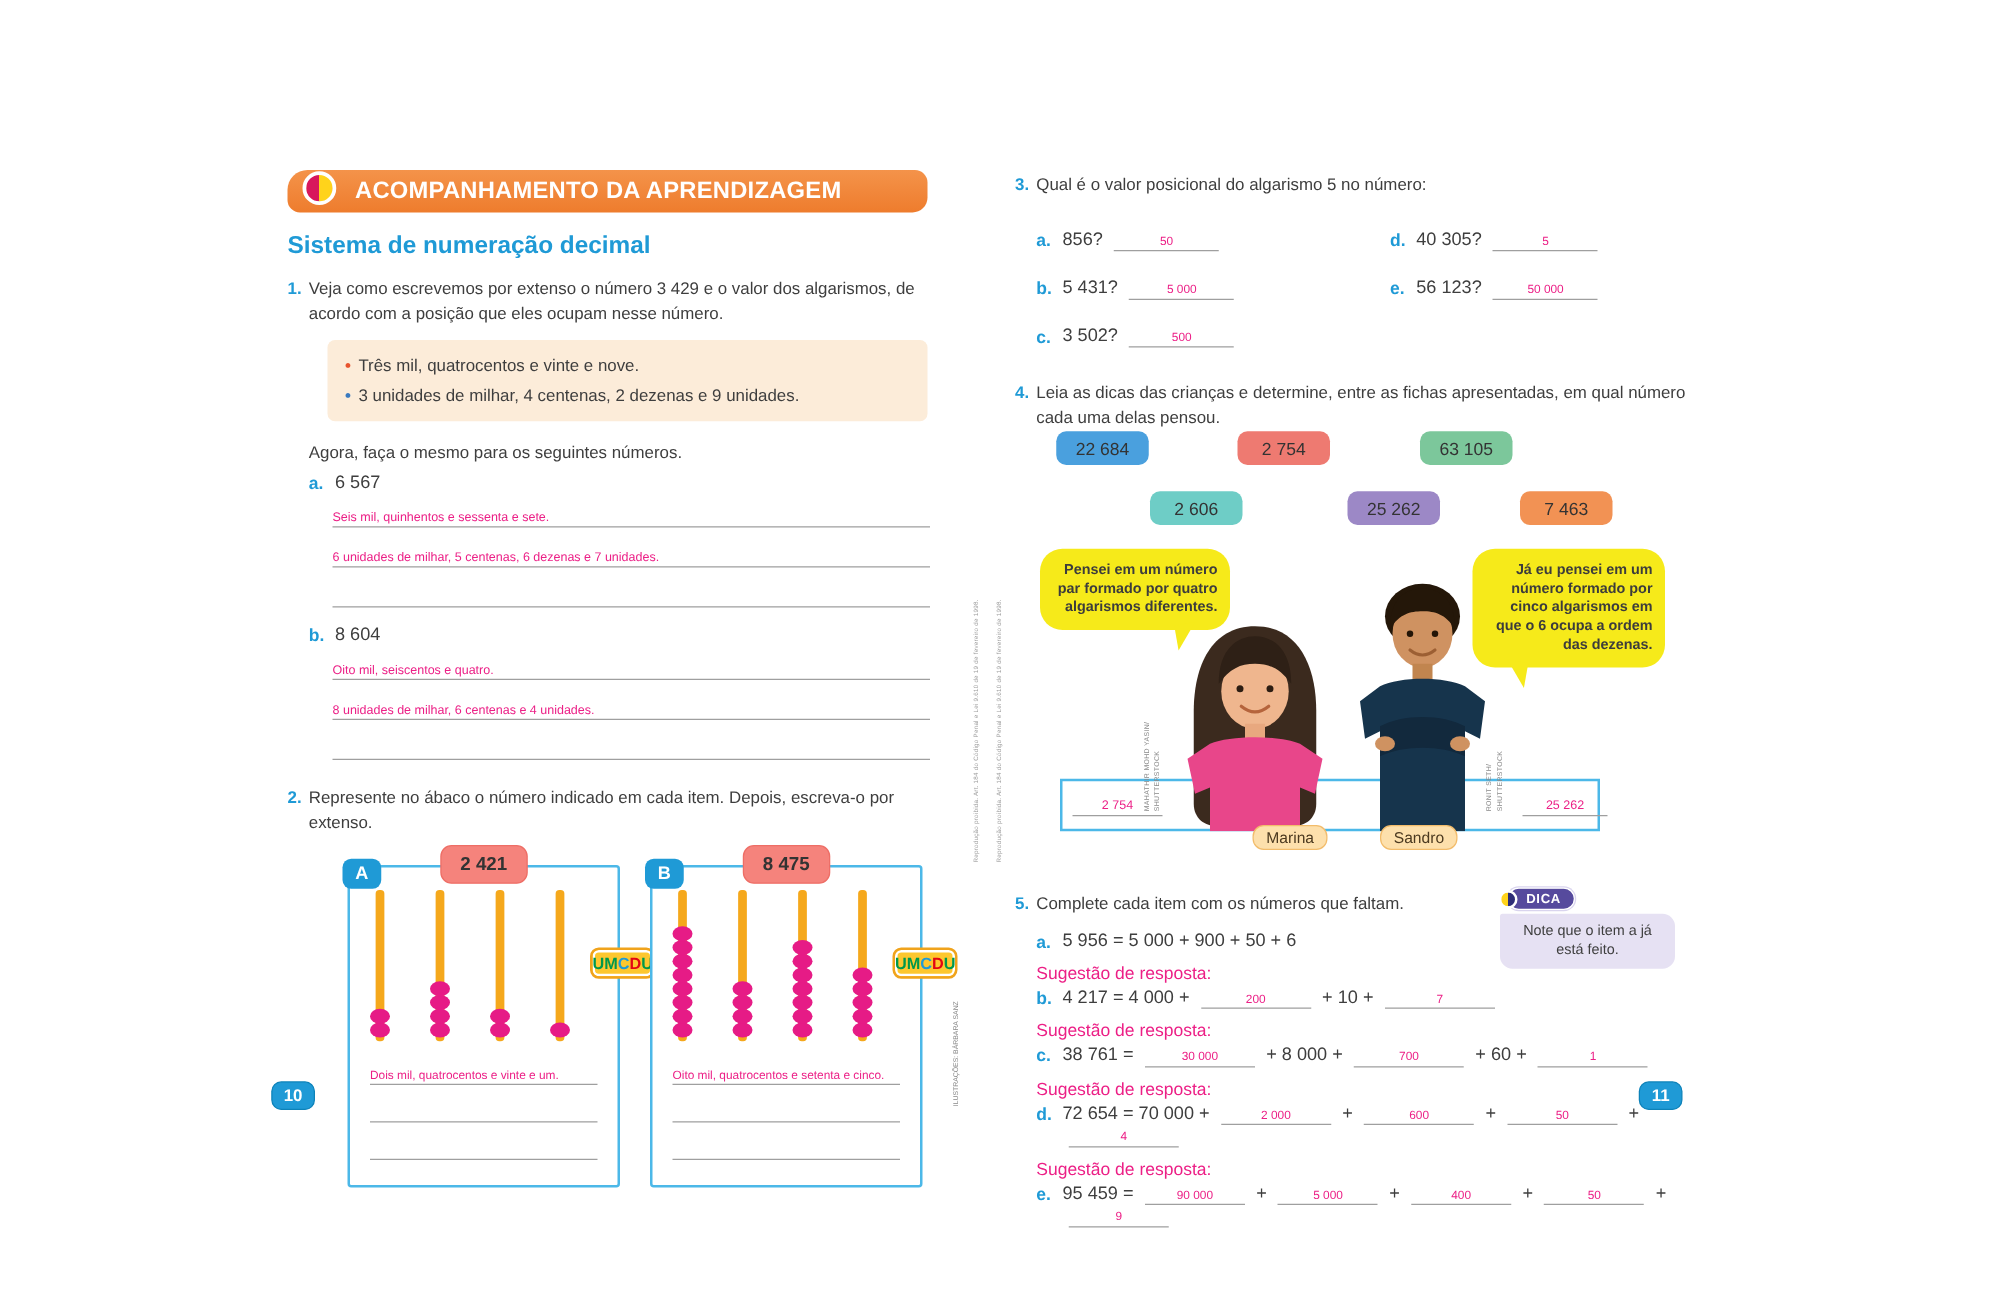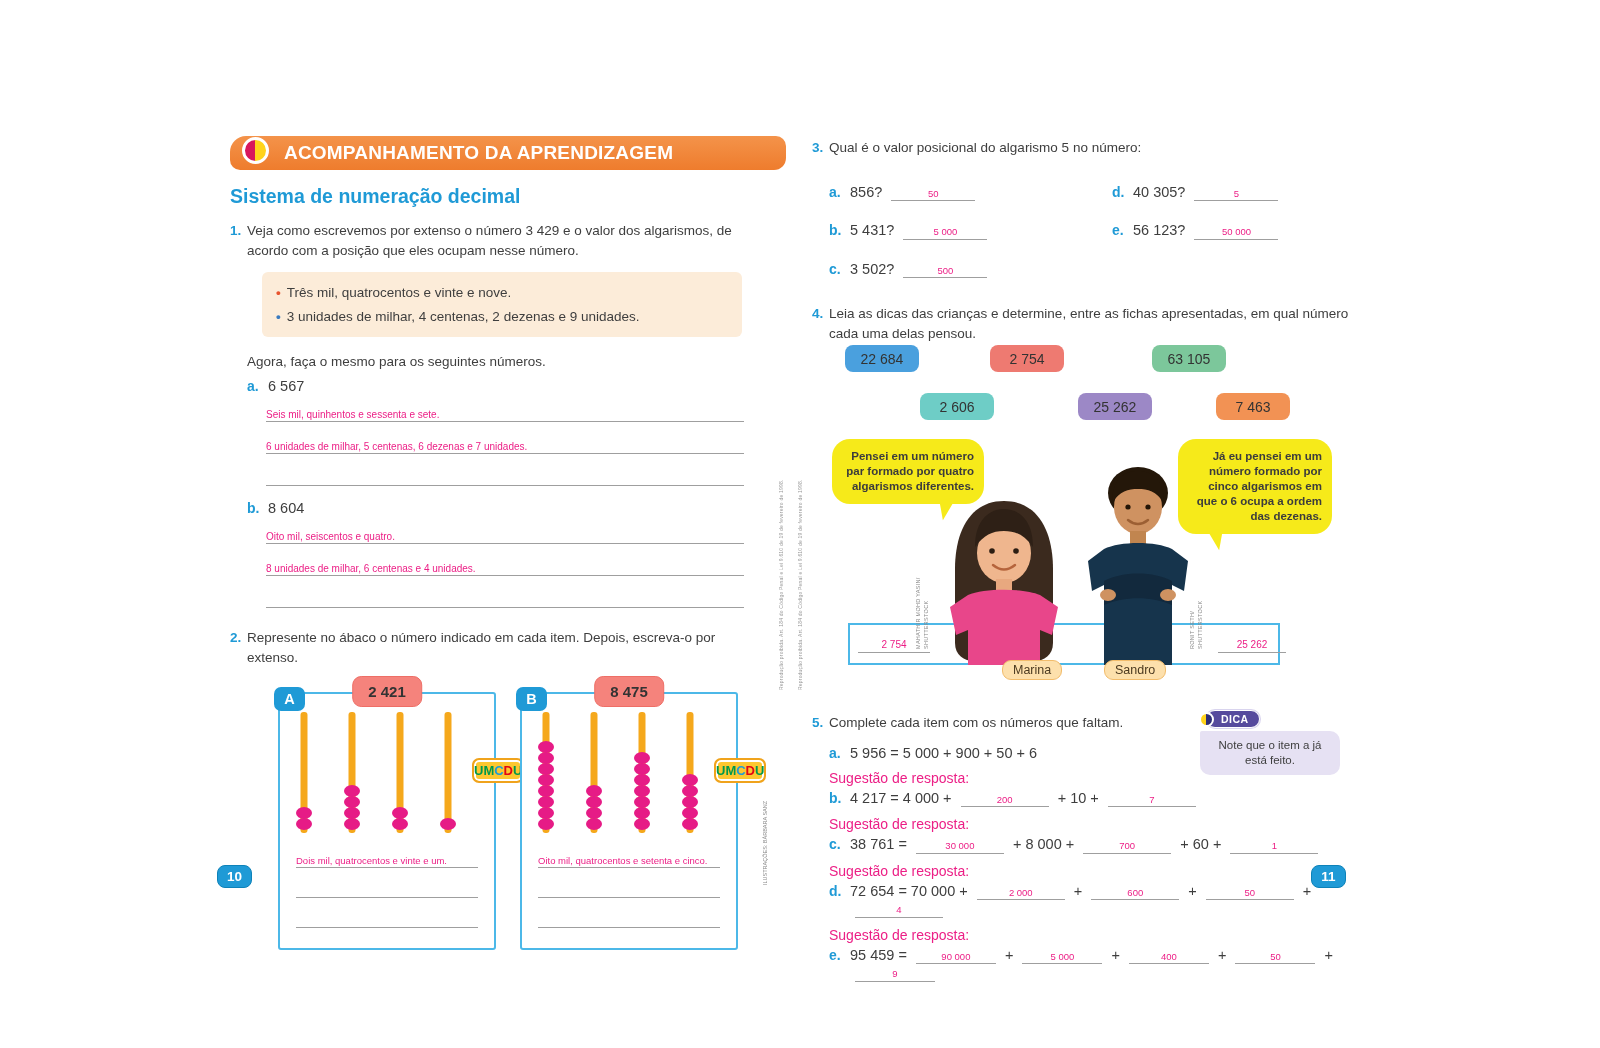--- a/index.html
+++ b/index.html
@@ -6,21 +6,21 @@
   html,body { width:1600px; height:1048px; }
   body {
     position:relative; background:#ffffff; overflow:hidden;
     font-family:"Liberation Sans", sans-serif; color:#3e3e3e;
   }
   
   .page-left  { position:absolute; left:230px; top:136px; width:516px; }
   .page-right { position:absolute; left:812px; top:138px; width:542px; }
 
   
-  .banner { position:relative; height:34px; width:556px;
+  .banner { position:relative; height:34px; width:512px;
     background:linear-gradient(180deg,#f headers 0,#ef7d2e 100%);
     background:linear-gradient(180deg,#f4934a,#ee7c2d);
     border-radius:16px 10px 12px 10px; }
   .banner-title { position:absolute; left:54px; top:6px; font-size:19px;
     font-weight:bold; color:#fff; letter-spacing:.2px; white-space:nowrap; }
   .banner-icon { position:absolute; left:12px; top:1px; width:27px; height:27px;
     border-radius:50%; border:3px solid #fff;
     background:linear-gradient(90deg,#d8175c 0 50%,#ffd31b 50% 100%); }
   .section-title { color:#1f9ad6; font-size:19.5px; font-weight:bold; margin:15px 0 13px 0; }
 
@@ -79,21 +79,21 @@
   .q3-item { position:relative; padding-left:21px; font-size:14.5px; }
   .q3-label { position:absolute; left:0; color:#1f9ad6; font-weight:bold; font-size:14px; }
   .blank { display:inline-block; min-width:84px; border-bottom:1.5px solid #9f9f9f;
     text-align:center; font-size:9.5px; color:#ec1f86; padding-bottom:2px;
     vertical-align:baseline; line-height:1; margin:0 5px; }
 
   
   .q4-visual { position:relative; height:354px; }
   .num-card { position:absolute; width:74px; height:27px; border-radius:8px;
     display:flex; align-items:center; justify-content:center; font-size:14px; color:#333; }
-  .nc1{left:33px;top:2px;} .nc2{left:178px;top:2px;} .nc3{left:340px;top:2px;}
+  .nc1{left:33px;top:2px;} .nc2{left:178px;top:2px;} .nc3{left:324px;top:2px;}
   .nc4{left:108px;top:50px;} .nc5{left:266px;top:50px;} .nc6{left:404px;top:50px;}
   .bubble { position:absolute; background:#f6ea1a; border-radius:18px;
     padding:10px 10px; font-size:11.5px; font-weight:bold; text-align:right;
     line-height:1.3; color:#3c3c3c; z-index:2; }
   .bub-l { left:20px; top:96px; width:152px; }
   .bub-r { left:366px; top:96px; width:154px; }
   .tail { position:absolute; width:0; height:0; }
   .tail-l { bottom:-15px; right:26px; border-top:20px solid #f6ea1a;
     border-right:17px solid transparent; transform:rotate(-10deg); }
   .tail-r { bottom:-15px; left:26px; border-top:20px solid #f6ea1a;

